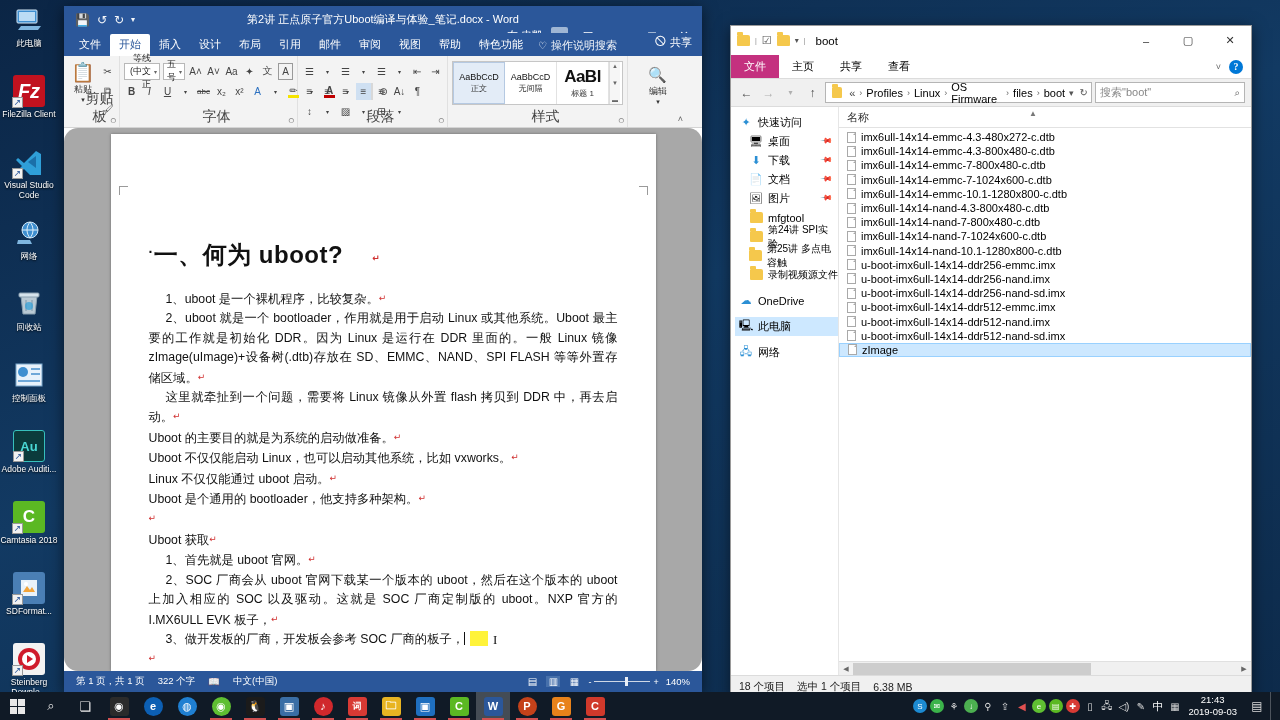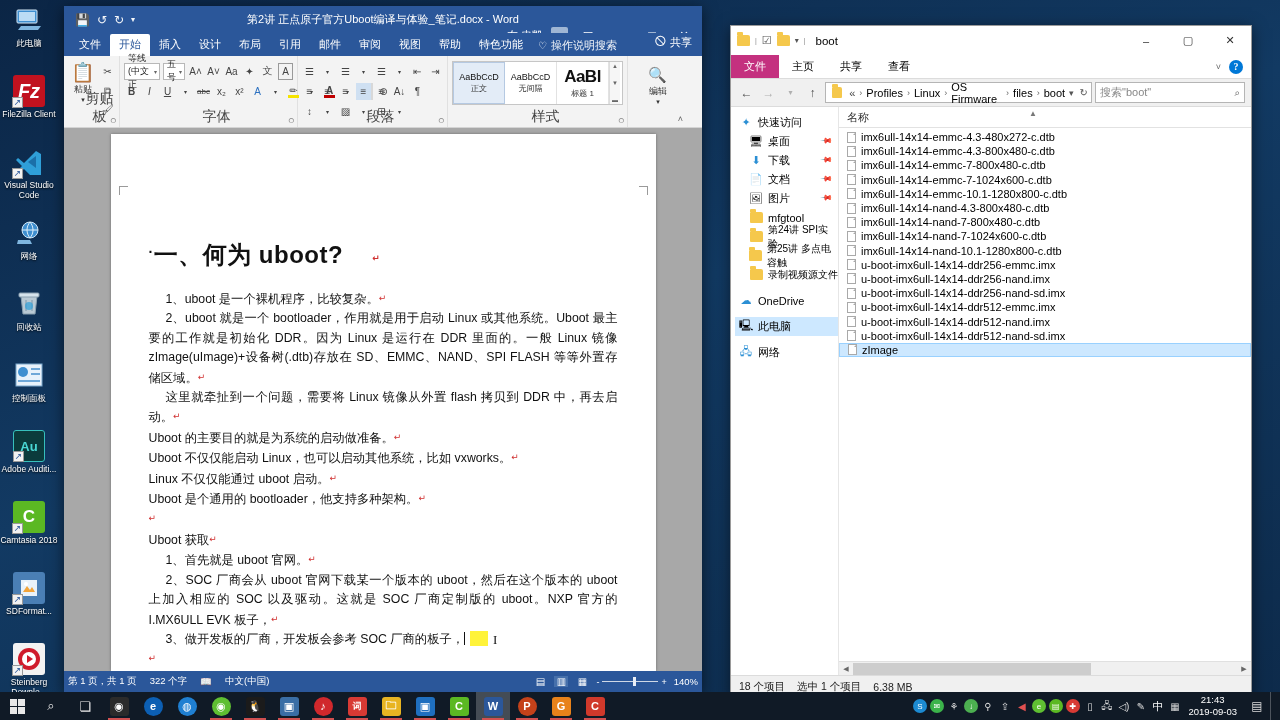--- a/index.html
+++ b/index.html
@@ -83,21 +83,21 @@
   }
   .rgroup {
     position: relative; height: 100%; padding: 3px 4px 0;
     border-right: 1px solid #e0e0e0; display: flex; flex-direction: column;
   }
   .rgroup-label {
     position: absolute; bottom: 1px; left: 16px; right: 0; text-align: center;
     font-size: 14px; color: #444;
   }
   .rgroup-launcher { position: absolute; bottom: 2px; right: 3px; font-size: 7px; color: #888; }
-  .rrow { display: flex; align-items: center; gap: 3px; height: 20px; }
+  .rrow { display: flex; align-items: center; gap: 3px; height: 20px; text-align: right; }
   .ricon {
     min-width: 15px; height: 17px; display: flex; align-items: center; justify-content: center;
     font-size: 10px; color: #444; cursor: default;
   }
   .ribbon-combo {
     height: 17px; border: 1px solid #b8b8b8; background: #fff; font-size: 9px;
     display: flex; align-items: center; padding: 0 2px 0 3px; color: #222;
   }
   .ribbon-combo .caret { font-size: 6px; margin-left: 3px; color: #666; }
   .big-btn {
@@ -118,21 +118,21 @@
   .style-prev { font-size: 9px; color: #111; }
   .style-prev.big { font-size: 17px; font-weight: bold; letter-spacing: -.5px; }
   .style-name { font-size: 8px; color: #333; }
   .gallery-scroll { display: flex; flex-direction: column; justify-content: space-between;
     width: 11px; background: #f6f6f6; border-left: 1px solid #ddd; font-size: 6px; color: #666;
     align-items: center; padding: 1px 0; }
   .collapse-ribbon { position: absolute; right: 5px; bottom: 3px; font-size: 9px; color: #666; }
 
   .word-doc-area {
     flex: 1; background: #a8a8a8; position: relative; overflow: hidden;
-    display: flex; justify-content: center;
+    display: flex; justify-content: center; border-radius: 14px;
   }
   .page {
     width: 545px; background: #fff; margin-top: 6px; position: relative;
     box-shadow: 0 0 3px rgba(0,0,0,.35); padding: 0 38px;
     font-family: "Liberation Sans", "DejaVu Sans", sans-serif;
   }
   .corner { position: absolute; width: 9px; height: 9px; }
   .corner.tl { left: 8px; top: 52px; border-left: 1px solid #9a9a9a; border-top: 1px solid #9a9a9a; }
   .corner.tr { right: 8px; top: 52px; border-right: 1px solid #9a9a9a; border-top: 1px solid #9a9a9a; }
   .doc-h1 {
@@ -150,21 +150,21 @@
   .ibeam-hl {
     display: inline-block; width: 18px; height: 15px; background: #fff33a;
     vertical-align: -3px; margin-left: 5px; position: relative;
   }
   .ibeam-hl::after {
     content: "I"; position: absolute; left: 6px; top: -1px; font-size: 13px; color: #111;
     font-family: "Liberation Serif", serif;
   }
   .word-status {
     height: 21px; background: #2b579a; color: #fff; font-size: 9.5px;
-    display: flex; align-items: center; padding: 0 4px; gap: 13px;
+    display: flex; align-items: center; padding: 0 12px; gap: 13px;
   }
   .status-right { margin-left: auto; display: flex; align-items: center; gap: 7px; }
   .view-btn { width: 14px; text-align: center; font-size: 10px; }
   .view-btn.on { background: #4670ab; }
   .zoom-slider { display: flex; align-items: center; gap: 3px; font-size: 9px; }
   .zoom-track { width: 56px; height: 1px; background: #cfd8e6; position: relative; }
   .zoom-thumb { position: absolute; left: 31px; top: -4px; width: 3px; height: 9px; background: #e9eef6; }
 
   
   #explorer-window {

